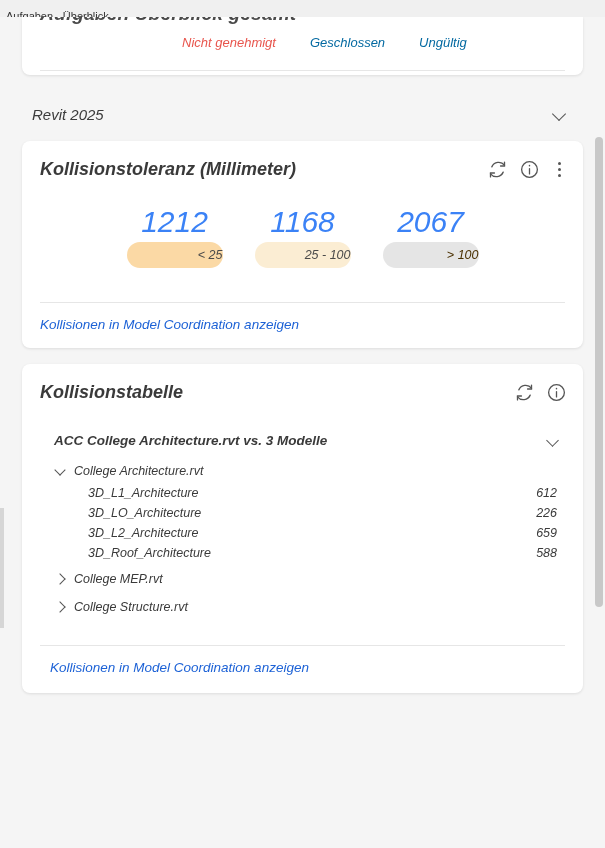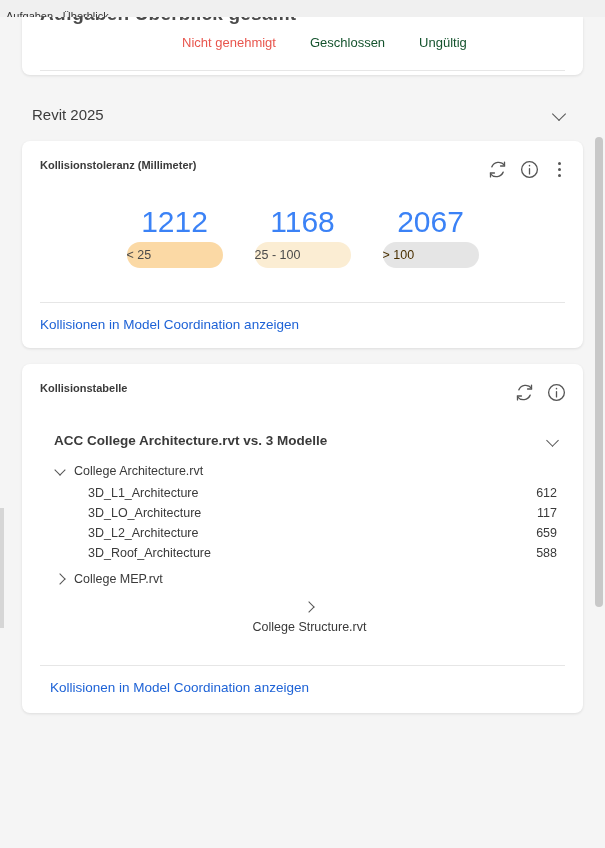--- a/index.html
+++ b/index.html
@@ -34,20 +34,21 @@
 
   
   .scroll-area {
     position: absolute;
     top: 17px;
     left: 0;
     right: 0;
     bottom: 0;
     background: #f5f5f5;
     overflow: hidden;
+    font-style: italic;
   }
   .content {
     padding: 0 22px 0 22px;
     box-sizing: border-box;
   }
 
   
   .left-edge {
     position: absolute;
     left: 0;
@@ -106,21 +107,21 @@
   }
   .status-row {
     display: flex;
     gap: 34px;
     padding: 0 18px 0 160px;
     font-size: 13px;
     align-items: baseline;
   }
   .status-row .st-rejected { color: #e8554d; }
   .status-row .st-closed,
-  .status-row .st-void { color: #14532d; }
+  .status-row .st-void { color: #0369a1; }
 
   .divider {
     height: 1px;
     background: #e6e6e6;
     margin: 20px 18px 0 18px;
   }
   .card-link {
     padding: 14px 18px 16px 18px;
     font-size: 13.5px;
     color: #1d62d6;
@@ -158,21 +159,21 @@
   }
 
   
   .card-head {
     display: flex;
     align-items: flex-start;
     justify-content: space-between;
     padding: 18px 16px 0 18px;
   }
   .card-title {
-    font-size: 11px;
+    font-size: 18px;
     font-weight: bold;
     color: #3a3a3a;
   }
   .card-icons {
     display: flex;
     align-items: center;
     gap: 11px;
     color: #555;
   }
   .ic {
@@ -213,21 +214,21 @@
     align-items: center;
   }
   .tol-value {
     font-size: 30px;
     color: #3b82f6;
     line-height: 1.05;
     margin-bottom: 4px;
   }
   .tol-pill {
     min-width: 96px;
-    text-align: left;
+    text-align: right;
     padding: 6px 0;
     border-radius: 13px;
     font-size: 12.5px;
     color: #4a4a4a;
   }
   .pill-low { background: #fbd9a5; }
   .pill-mid { background: #fbedd3; }
   .pill-high { background: #e5e5e5; color: #4a3000; }
 
   
@@ -421,37 +422,37 @@
         <div class="model-row">
           <span class="chev-down"></span>
           <span>College Architecture.rvt</span>
         </div>
         <div class="leaf-row">
           <span>3D_L1_Architecture</span>
           <span class="leaf-count">612</span>
         </div>
         <div class="leaf-row">
           <span>3D_LO_Architecture</span>
-          <span class="leaf-count">117</span>
+          <span class="leaf-count">226</span>
         </div>
         <div class="leaf-row">
           <span>3D_L2_Architecture</span>
           <span class="leaf-count">659</span>
         </div>
         <div class="leaf-row">
           <span>3D_Roof_Architecture</span>
           <span class="leaf-count">588</span>
         </div>
 
         <div class="model-row" style="padding-top:9px;">
           <span class="chev-right"></span>
           <span>College MEP.rvt</span>
         </div>
 
-        <div class="model-row" style="padding-top:9px;flex-direction:column;">
+        <div class="model-row" style="padding-top:9px;">
           <span class="chev-right"></span>
           <span>College Structure.rvt</span>
         </div>
 
         <div class="tbl-divider"></div>
         <div class="tbl-link">Kollisionen in Model Coordination anzeigen</div>
       </div>
     </div>
 
   </div>

